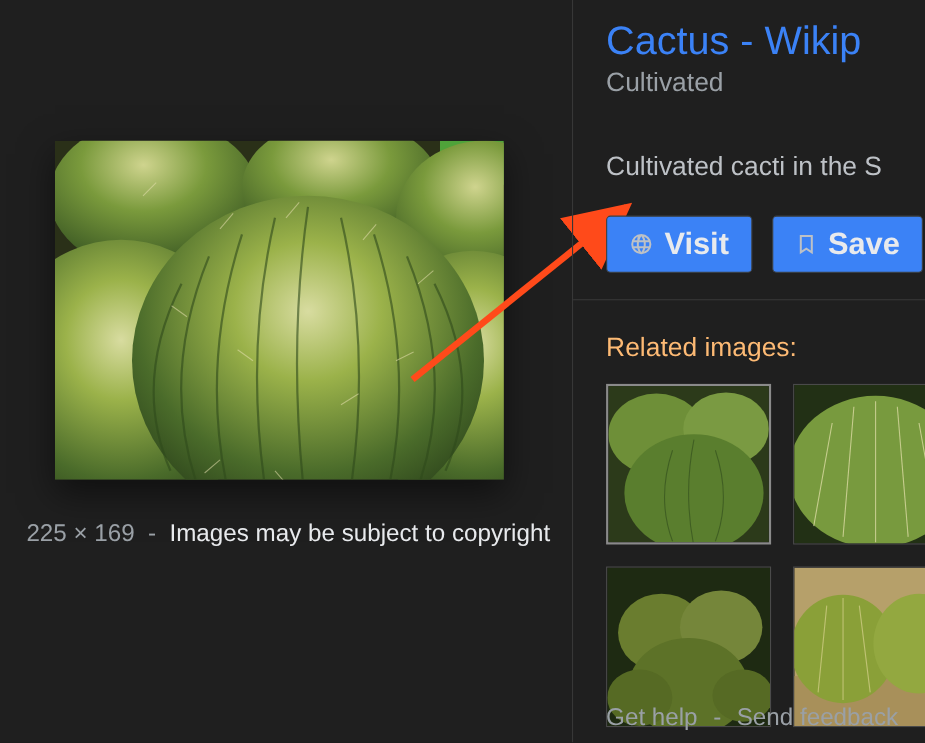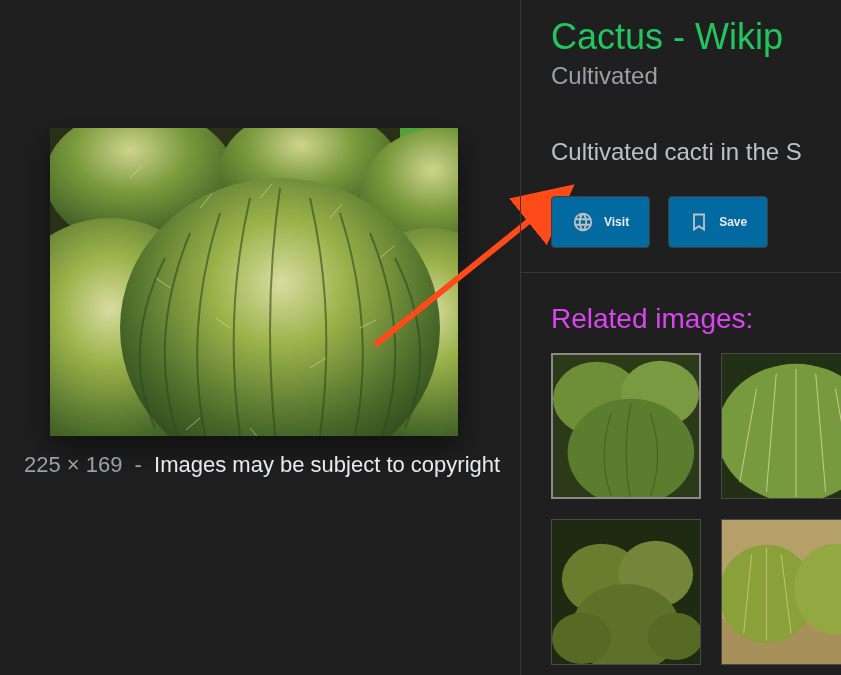--- a/index.html
+++ b/index.html
@@ -37,34 +37,34 @@
       height: 308px;
       box-shadow: 0 12px 30px rgba(0,0,0,0.5);
     }
     .main-image {
       width: 100%;
       height: 100%;
     }
     .dims-line {
       position: absolute;
       left: 24px;
-      top: 452px;
+      top: 472px;
       font-size: 22px;
       color: #9aa0a6;
     }
     .dims-line .sep { margin: 0 6px; }
     .dims-line .copyright { color: #e8eaed; }
     .arrow {
       position: absolute;
       left: 360px;
       top: 170px;
       pointer-events: none;
     }
     .title {
-      color: #22c55e;
+      color: #3b82f6;
       font-size: 36px;
       font-weight: 400;
       white-space: nowrap;
       margin-bottom: 4px;
     }
     .source {
       color: #9aa0a6;
       font-size: 24px;
       margin-bottom: 8px;
     }
@@ -79,37 +79,37 @@
       display: flex;
       gap: 18px;
       margin-bottom: 24px;
     }
     .btn {
       display: inline-flex;
       align-items: center;
       gap: 10px;
       height: 52px;
       padding: 0 20px;
-      background: #0369a1;
+      background: #3b82f6;
       border: 1px solid #3c4043;
       border-radius: 4px;
       color: #e8eaed;
-      font-size: 12px;
+      font-size: 28px;
       font-weight: 700;
       cursor: pointer;
     }
     .btn svg { display: block; }
     .divider {
       border: none;
       border-top: 1px solid #373737;
       margin: 0 0 30px -30px;
     }
     .related-heading {
-      color: #d946ef;
-      font-size: 28px;
+      color: #fdba74;
+      font-size: 24px;
       margin-bottom: 18px;
     }
     .related-grid {
       display: grid;
       grid-template-columns: 150px 150px;
       grid-auto-rows: 146px;
       gap: 20px;
       width: 290px;
     }
     .thumb {
@@ -280,14 +280,19 @@
           <ellipse cx="115" cy="70" rx="42" ry="46" fill="#93a840"></ellipse>
           <g stroke="#d8d28e" stroke-width="1" opacity="0.7">
             <line x1="45" y1="28" x2="45" y2="122"></line>
             <line x1="30" y1="35" x2="22" y2="115"></line>
             <line x1="60" y1="35" x2="70" y2="115"></line>
           </g>
         </svg>
       </div>
     </div>
 
+    <div class="footer-links">
+      <span class="lnk">Get help</span>
+      <span class="sep">-</span>
+      <span class="lnk">Send feedback</span>
+    </div>
   </div>
 </div>
 
 </body></html>

